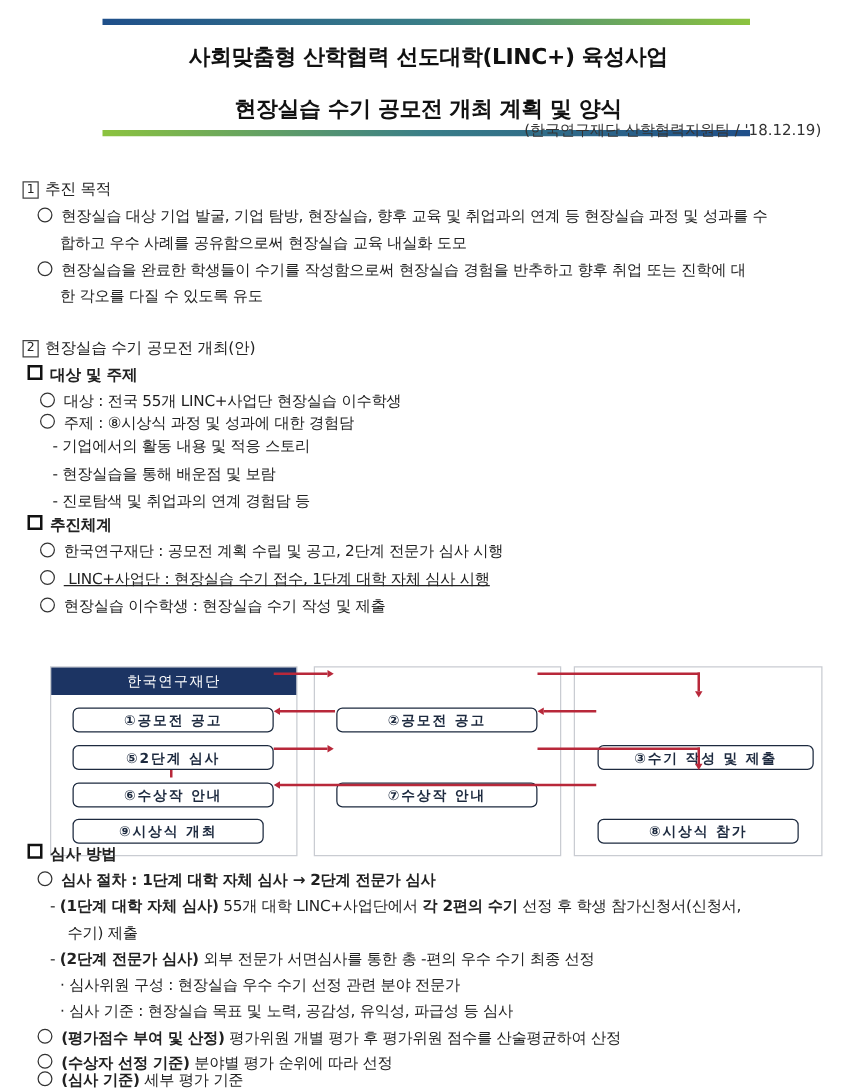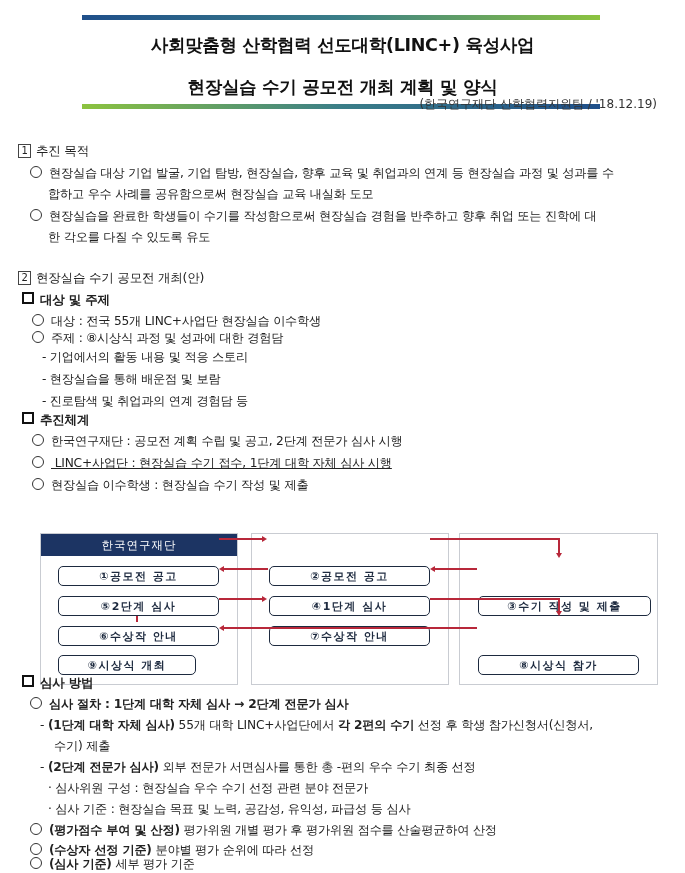--- a/index.html
+++ b/index.html
@@ -76,26 +76,25 @@
 <div class="line" style="left:32px;top:477px;">
   <span class="circ"></span><span>현장실습 이수학생 : 현장실습 수기 작성 및 제출</span>
 </div>
 
 <div>
   <div class="col" style="left:40px;width:196px;">
     <div class="colhead">한국연구재단</div>
     <div class="box" style="left:17px;top:32px;width:161px;">①공모전 공고</div>
     <div class="box" style="left:17px;top:62px;width:161px;">⑤2단계 심사</div>
     <div class="box" style="left:17px;top:92px;width:161px;">⑥수상작 안내</div>
-    <div class="box" style="left:17px;top:121px;width:138px;">⑨시상식 개최</div>
+    <div class="box" style="left:17px;top:121px;width:153px;">⑨시상식 개최</div>
     <div class="vl" style="left:95px;top:82px;height:6px;"></div>
   </div>
   <div class="col" style="left:251px;width:196px;">
     <div class="box" style="left:17px;top:32px;width:161px;">②공모전 공고</div>
-    <div class="box" style="left:17px;top:62px;width:161px;">④1단계 심사</div>
     <div class="box" style="left:17px;top:92px;width:161px;">⑦수상작 안내</div>
   </div>
   <div class="col" style="left:459px;width:197px;">
     <div class="box" style="left:18px;top:62px;width:173px;">③수기 작성 및 제출</div>
     <div class="box" style="left:18px;top:121px;width:161px;">⑧시상식 참가</div>
   </div>
 
   <div class="hl" style="left:219px;top:538px;width:43px;"></div>
   <div class="ah-r" style="left:262px;top:536px;"></div>
 

